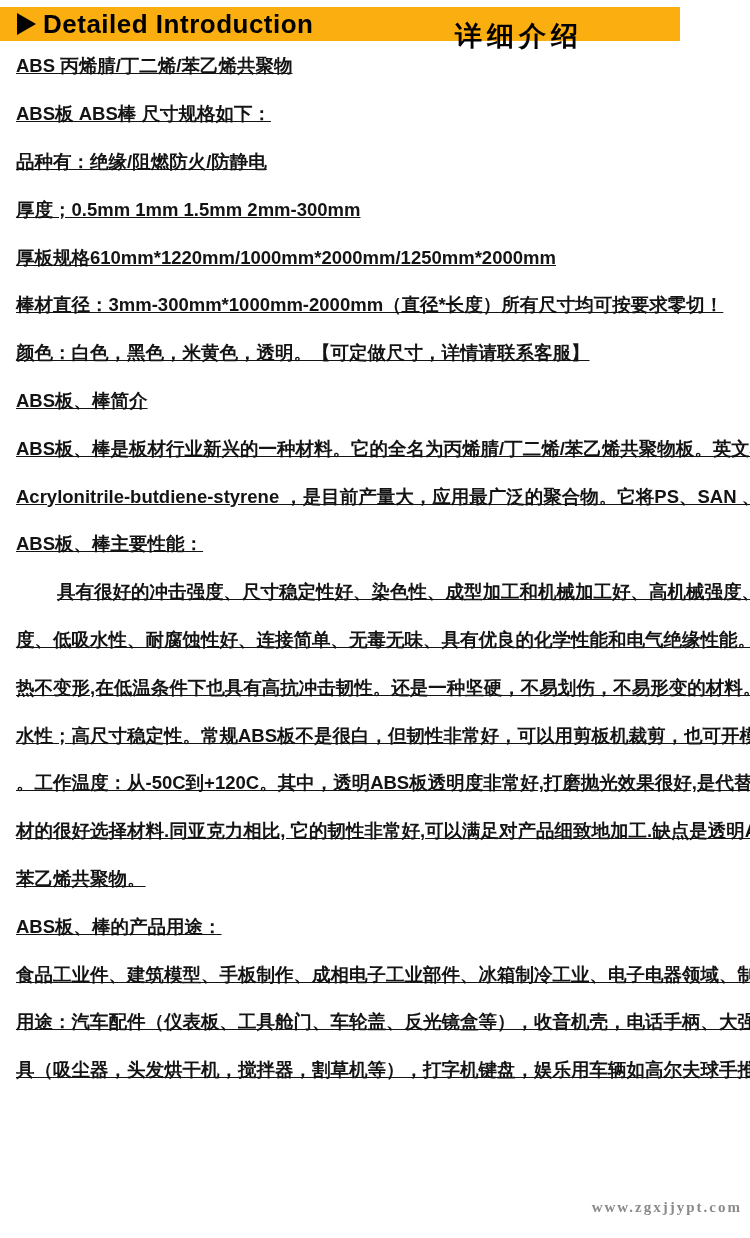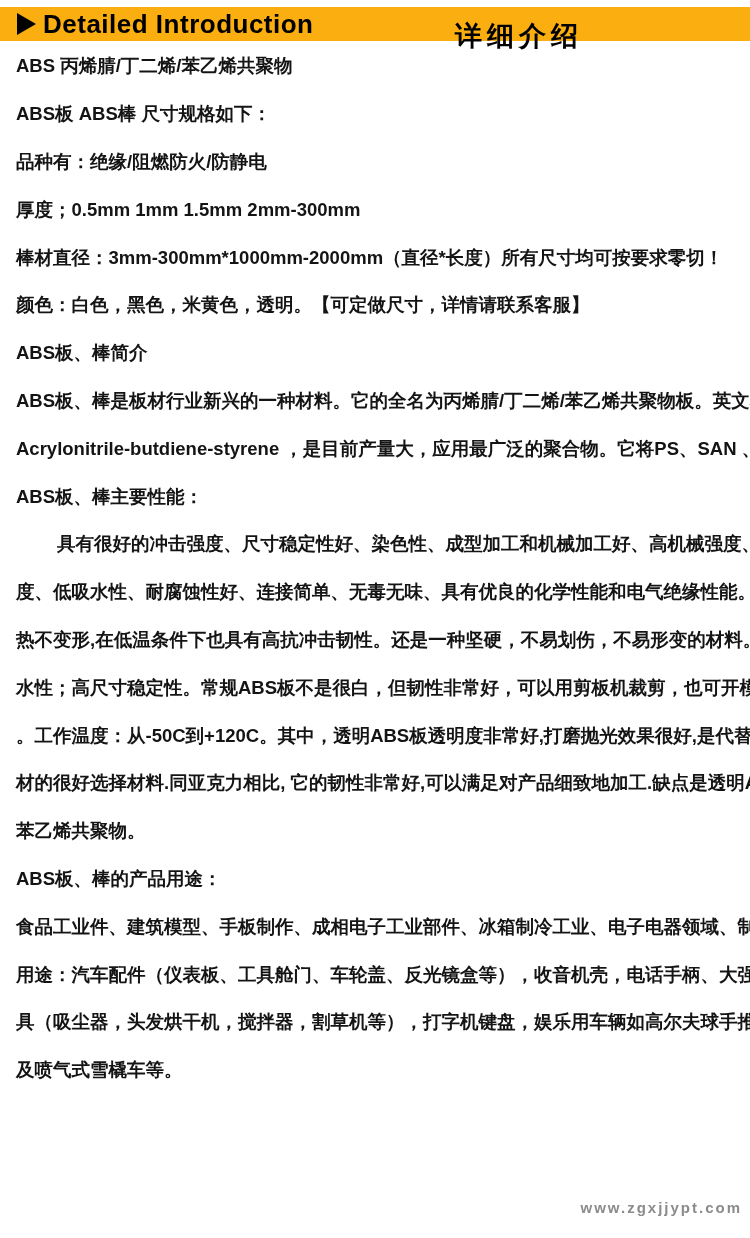--- a/index.html
+++ b/index.html
@@ -10,21 +10,21 @@
     position: relative;
     overflow: hidden;
     font-family: "Liberation Sans", "DejaVu Sans", sans-serif;
   }
 
   
   .banner {
     position: absolute;
     top: 7px;
     left: 0;
-    width: 750px;
+    width: 680px;
     height: 34px;
     background: #FBAE10;
     display: flex;
     align-items: center;
   }
   .tri {
     width: 0; height: 0;
     border-left: 19px solid #000;
     border-top: 11px solid transparent;
     border-bottom: 11px solid transparent;
@@ -63,30 +63,31 @@
   .line {
     height: 47.8px;
     display: flex;
     align-items: center;
     padding-left: 16px;
     font-size: 18.5px;
     font-weight: 700;
     color: #141414;
     white-space: nowrap;
     letter-spacing: 0px;
+    text-decoration: underline;
   }
   .indent-1 { }
   .indent-2 { padding-left: 57px; }
 
   
   .watermark {
     position: absolute;
     right: 8px;
     bottom: 22px;
-    font-family: Liberation Sans, sans-serif;
+    font-family: Liberation Serif, serif;
     font-size: 15px;
     font-weight: 700;
     letter-spacing: 2px;
     color: #8B8B8B;
     margin-left: 47px;
   }
 </style>
 </head>
 <body>
 
@@ -94,33 +95,33 @@
   <span class="tri"></span>
   <span class="title-en">Detailed Introduction</span>
   <span class="title-zh">详细介绍</span>
 </div>
 
 <div class="content">
   <div class="line">ABS 丙烯腈/丁二烯/苯乙烯共聚物</div>
   <div class="line">ABS板 ABS棒 尺寸规格如下：</div>
   <div class="line">品种有：绝缘/阻燃防火/防静电</div>
   <div class="line">厚度；0.5mm  1mm 1.5mm 2mm-300mm</div>
+  <div class="line">厚板规格610mm*1220mm/1000mm*2000mm/1250mm*2000mm</div>
   <div class="line">棒材直径：3mm-300mm*1000mm-2000mm（直径*长度）所有尺寸均可按要求零切！</div>
   <div class="line">颜色：白色，黑色，米黄色，透明。【可定做尺寸，详情请联系客服】</div>
   <div class="line">ABS板、棒简介</div>
   <div class="line">ABS板、棒是板材行业新兴的一种材料。它的全名为丙烯腈/丁二烯/苯乙烯共聚物板。英文名称</div>
   <div class="line">Acrylonitrile-butdiene-styrene ，是目前产量大，应用最广泛的聚合物。它将PS、SAN 、BS</div>
   <div class="line">ABS板、棒主要性能：</div>
   <div class="line indent-2">具有很好的冲击强度、尺寸稳定性好、染色性、成型加工和机械加工好、高机械强度、高刚</div>
   <div class="line">度、低吸水性、耐腐蚀性好、连接简单、无毒无味、具有优良的化学性能和电气绝缘性能。 能耐</div>
   <div class="line">热不变形,在低温条件下也具有高抗冲击韧性。还是一种坚硬，不易划伤，不易形变的材料。低吸</div>
   <div class="line">水性；高尺寸稳定性。常规ABS板不是很白，但韧性非常好，可以用剪板机裁剪，也可开模具冲</div>
   <div class="line">。工作温度：从-50C到+120C。其中，透明ABS板透明度非常好,打磨抛光效果很好,是代替PC板</div>
   <div class="line">材的很好选择材料.同亚克力相比, 它的韧性非常好,可以满足对产品细致地加工.缺点是透明ABS相</div>
   <div class="line">苯乙烯共聚物。</div>
   <div class="line indent-1">ABS板、棒的产品用途：</div>
   <div class="line">食品工业件、建筑模型、手板制作、成相电子工业部件、冰箱制冷工业、电子电器领域、制药工</div>
   <div class="line">用途：汽车配件（仪表板、工具舱门、车轮盖、反光镜盒等），收音机壳，电话手柄、大强度工</div>
   <div class="line">具（吸尘器，头发烘干机，搅拌器，割草机等），打字机键盘，娱乐用车辆如高尔夫球手推车以</div>
-  <div class="line">及喷气式雪橇车等。</div>
 </div>
 
 <div class="watermark">www.zgxjjypt.com</div>
 
 </body></html>

